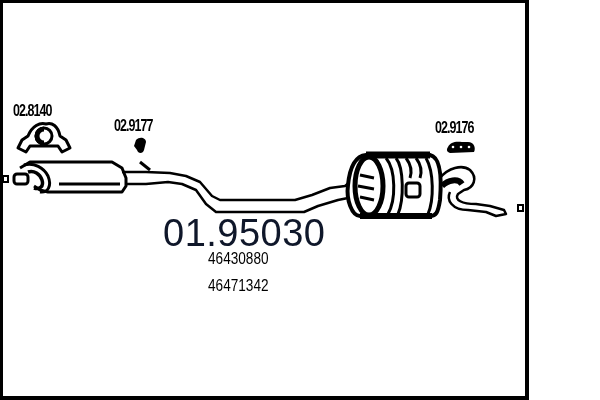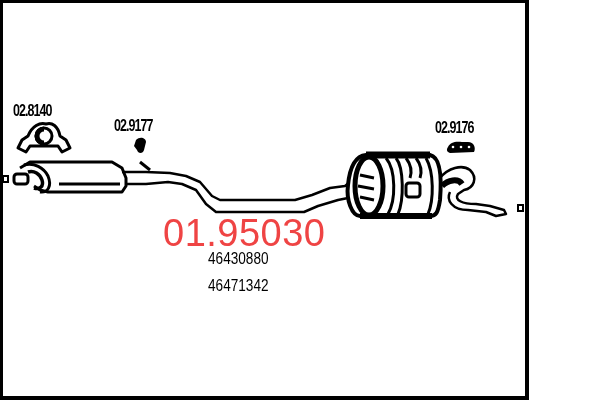--- a/index.html
+++ b/index.html
@@ -1,20 +1,20 @@
 <!DOCTYPE html>
 <html><head>
   <meta charset="utf-8">
   <style>
     html, body { margin: 0; padding: 0; background: #ffffff; }
     body { width: 600px; height: 400px; position: relative; overflow: hidden; font-family: "Liberation Sans", sans-serif; }
     .frame { position: absolute; left: 0; top: 0; width: 522px; height: 393px; border: 3px solid #000; border-right-width: 4px; border-bottom-width: 4px; background: #fff; }
     svg.diagram { position: absolute; left: 0; top: 0; width: 600px; height: 400px; }
     .label { position: absolute; color: #000; font-family: "Liberation Sans", sans-serif; font-weight: bold; font-size: 16px; letter-spacing: -1.2px; transform: scaleX(0.78); transform-origin: left top; line-height: 1; white-space: nowrap; }
-    .main-number { position: absolute; left: 163px; top: 214px; font-family: "Liberation Sans", sans-serif; font-size: 38px; line-height: 1; color: #ef4444; letter-spacing: 0.5px; white-space: nowrap; }
+    .main-number { position: absolute; left: 163px; top: 214px; font-family: "Liberation Sans", sans-serif; font-size: 38px; line-height: 1; color: #0f172a; letter-spacing: 0.5px; white-space: nowrap; }
     .oe { position: absolute; font-family: "Liberation Sans", sans-serif; font-size: 16px; line-height: 1; color: #000; transform: scaleX(0.85); transform-origin: left top; white-space: nowrap; }
   </style>
 </head>
 <body>
 
 <div class="frame"></div>
 
 <svg class="diagram" viewBox="0 0 600 400" xmlns="http://www.w3.org/2000/svg">
 
   <g>

